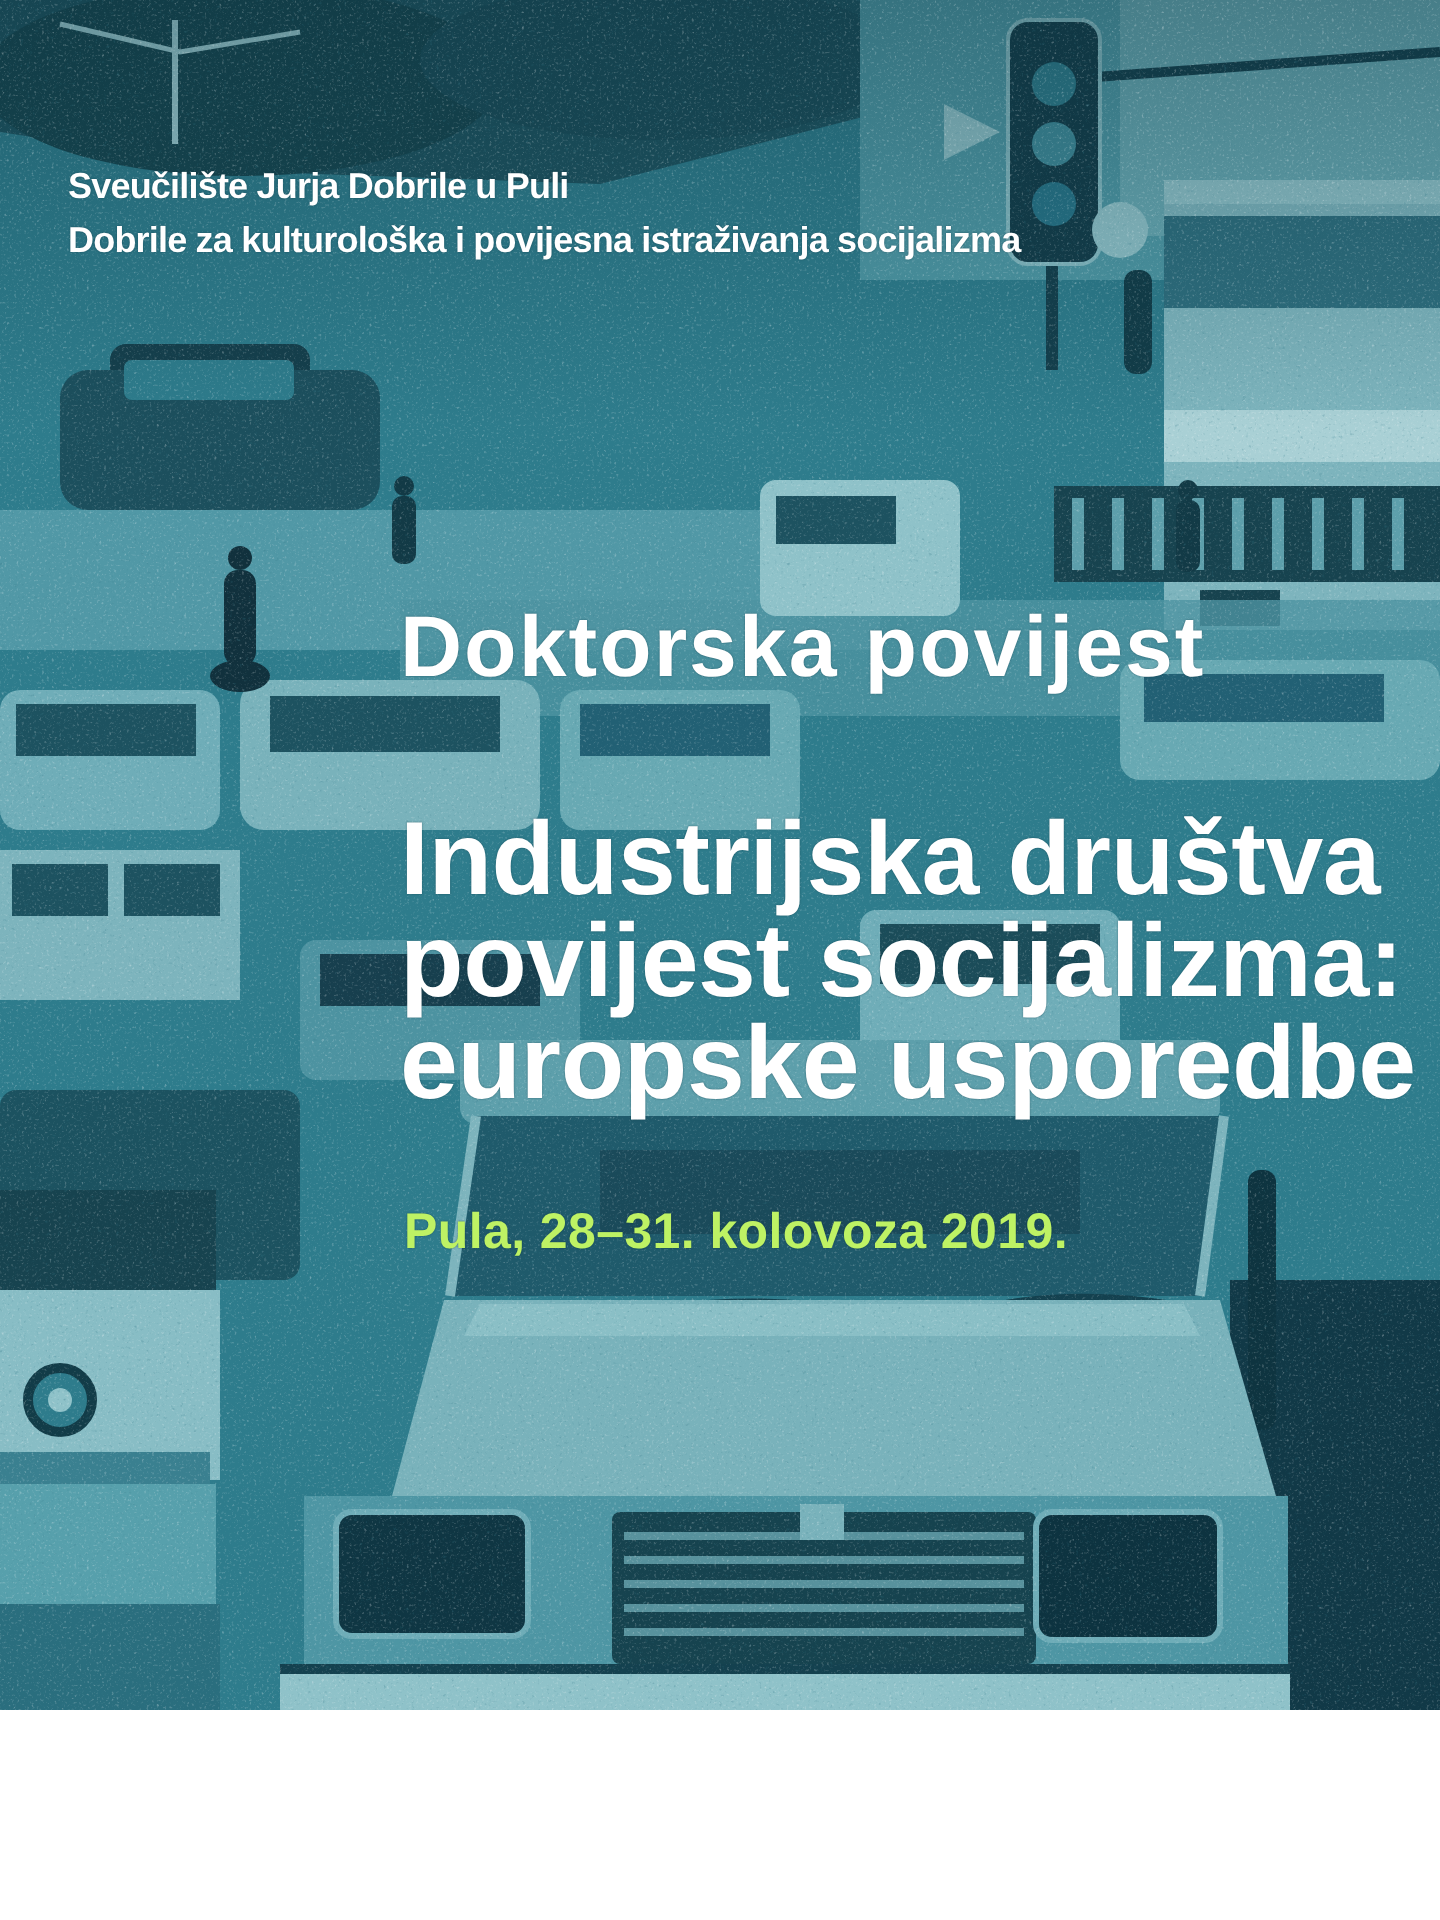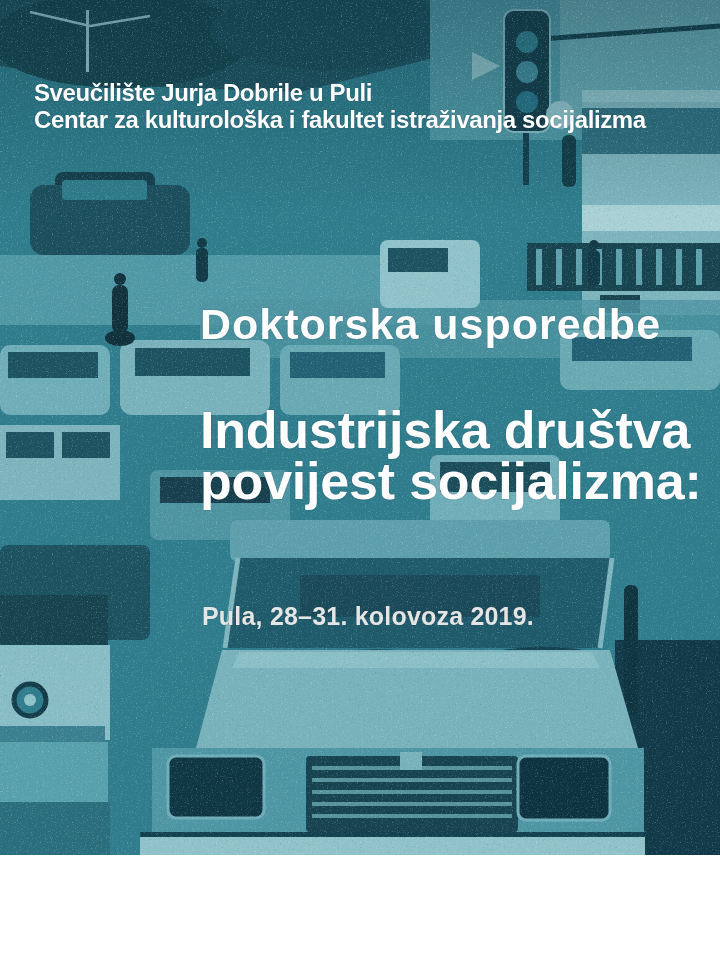--- a/index.html
+++ b/index.html
@@ -3,29 +3,29 @@
 <meta charset="utf-8">
 <style>
   html,body{margin:0;padding:0;background:#e8e8e8;}
   .poster{position:relative;width:720px;height:960px;overflow:hidden;background:#ffffff;
           font-family:"Liberation Sans",sans-serif;}
   
   .photo{position:absolute;left:0;top:0;width:720px;height:855px;background:#2e7c8c;overflow:hidden;}
   .photo svg{position:absolute;left:0;top:0;}
   
   .affiliation{position:absolute;left:34px;top:80px;color:#ffffff;font-weight:bold;
-               font-size:24px;line-height:26.5px;letter-spacing:-0.4px;white-space:nowrap;
+               font-size:18px;line-height:26.5px;letter-spacing:-0.4px;white-space:nowrap;
                text-shadow:0 0 1px rgba(10,45,58,.55);}
   .workshop{position:absolute;left:200px;top:300px;color:#ffffff;font-weight:bold;
             font-size:43px;letter-spacing:1px;white-space:nowrap;
             text-shadow:0 0 1px rgba(10,45,58,.55);}
   .title{position:absolute;left:200px;top:405px;color:#ffffff;font-weight:bold;
          font-size:52px;line-height:51px;letter-spacing:-0.2px;white-space:nowrap;
          text-shadow:0 0 1px rgba(10,45,58,.55);}
-  .dateline{position:absolute;left:202px;top:602px;color:#e5e5e5;font-weight:bold;
+  .dateline{position:absolute;left:202px;top:602px;color:#bef264;font-weight:bold;
             font-size:25px;letter-spacing:0.2px;white-space:nowrap;
             text-shadow:0 0 1px rgba(10,45,58,.55);}
   
   .footer{position:absolute;left:0;top:855px;width:720px;height:105px;background:#ffffff;}
 </style>
 </head>
 <body>
 
 <div class="poster">
 
@@ -163,28 +163,29 @@
         <rect x="140" y="837" width="505" height="20" fill="#8fc2c9"></rect>
       </g>
 
       <rect x="0" y="0" width="720" height="855" fill="url(#topShade)"></rect>
       <rect x="0" y="0" width="720" height="855" filter="url(#grainW)" opacity="0.5"></rect>
       <rect x="0" y="0" width="720" height="855" filter="url(#grainD)" opacity="0.55"></rect>
     </svg>
 
     <div class="affiliation">
       <div>Sveučilište Jurja Dobrile u Puli</div>
-      <div>Centar za kulturološka i fakultet istraživanja socijalizma</div>
+      <div>Dobrile za kulturološka i povijesna istraživanja socijalizma</div>
     </div>
 
-    <div class="workshop">Doktorska usporedbe</div>
+    <div class="workshop">Doktorska povijest</div>
 
     <div class="title">
       <div>Industrijska društva</div>
       <div>povijest socijalizma:</div>
+      <div>europske usporedbe</div>
     </div>
 
     <div class="dateline">Pula, 28–31. kolovoza 2019.</div>
   </div>
 
   <div class="footer">
 
     
     
 

